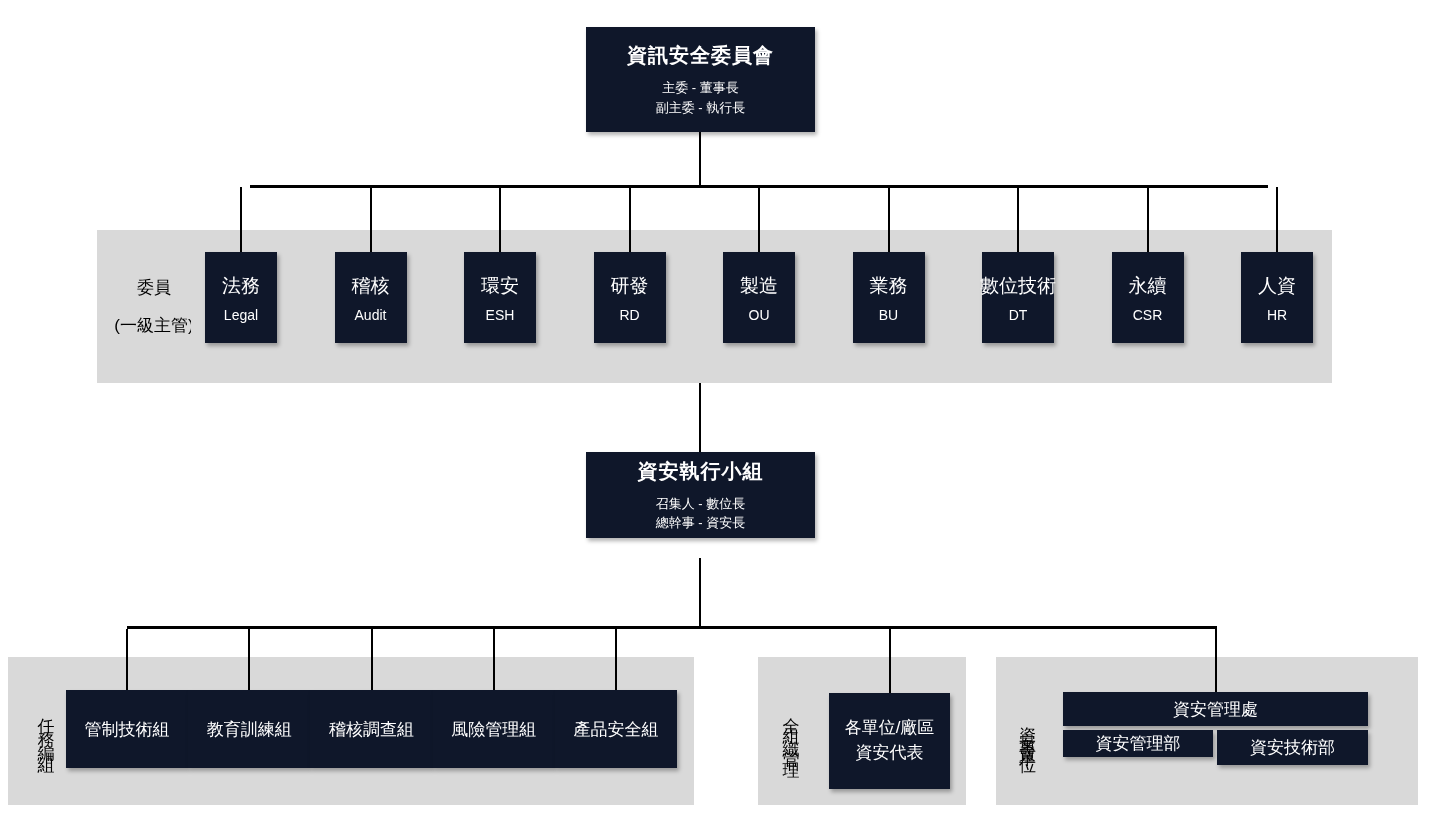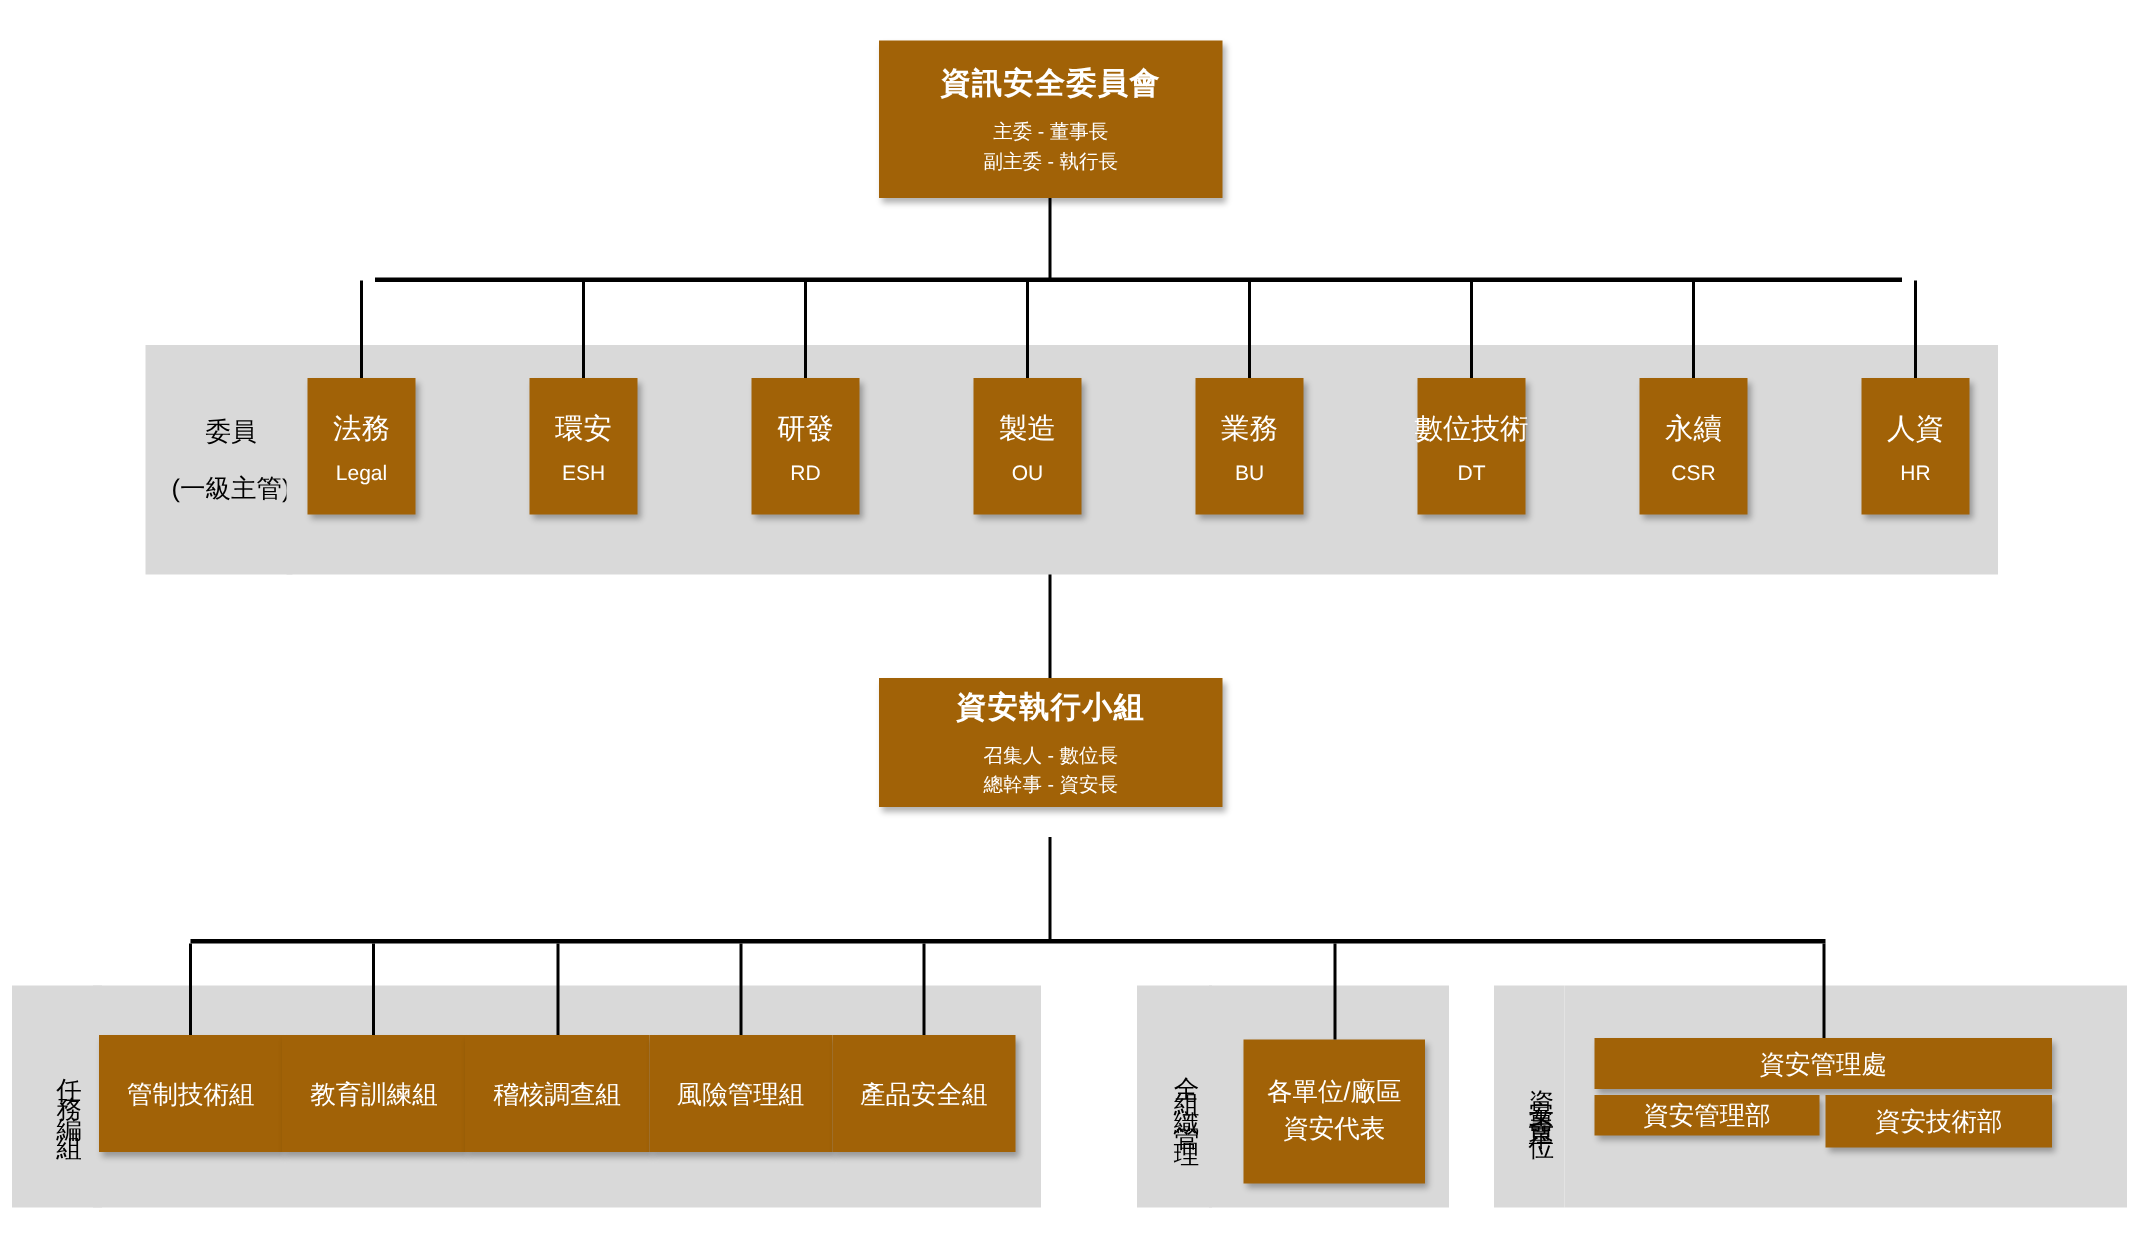--- a/index.html
+++ b/index.html
@@ -3,21 +3,21 @@
 <meta charset="utf-8">
 <style>
   html, body { margin:0; padding:0; background:#ffffff; }
   .canvas {
     position:relative; width:1429px; height:822px; background:#ffffff;
     font-family:"Liberation Sans", sans-serif; overflow:hidden;
   }
 
   
   .tealbox {
-    position:relative; background:#a16207; color:#ffffff; text-align:center;
+    position:relative; background:#0f172a; color:#ffffff; text-align:center;
     box-shadow:2px 3px 4px rgba(0,0,0,0.3);
     display:flex; flex-direction:column; align-items:center; justify-content:center;
   }
   .abs { position:absolute; }
 
   .committee-box { left:586px; top:27px;  width:229px; height:105px; }
   .executive-box { left:586px; top:452px; width:229px; height:86px; }
   .big-title { font-size:20px; font-weight:bold; letter-spacing:1px; margin-bottom:9px; }
   .big-sub   { font-size:13px; line-height:1.5; }
 
@@ -96,20 +96,25 @@
   </div>
 
   <div class="band members-band">
     <div class="tealbox dept-box">
       <div class="drop"></div>
       <div class="dept-zh">法務</div>
       <div class="dept-en">Legal</div>
     </div>
     <div class="tealbox dept-box">
       <div class="drop"></div>
+      <div class="dept-zh">稽核</div>
+      <div class="dept-en">Audit</div>
+    </div>
+    <div class="tealbox dept-box">
+      <div class="drop"></div>
       <div class="dept-zh">環安</div>
       <div class="dept-en">ESH</div>
     </div>
     <div class="tealbox dept-box">
       <div class="drop"></div>
       <div class="dept-zh">研發</div>
       <div class="dept-en">RD</div>
     </div>
     <div class="tealbox dept-box">
       <div class="drop"></div>

